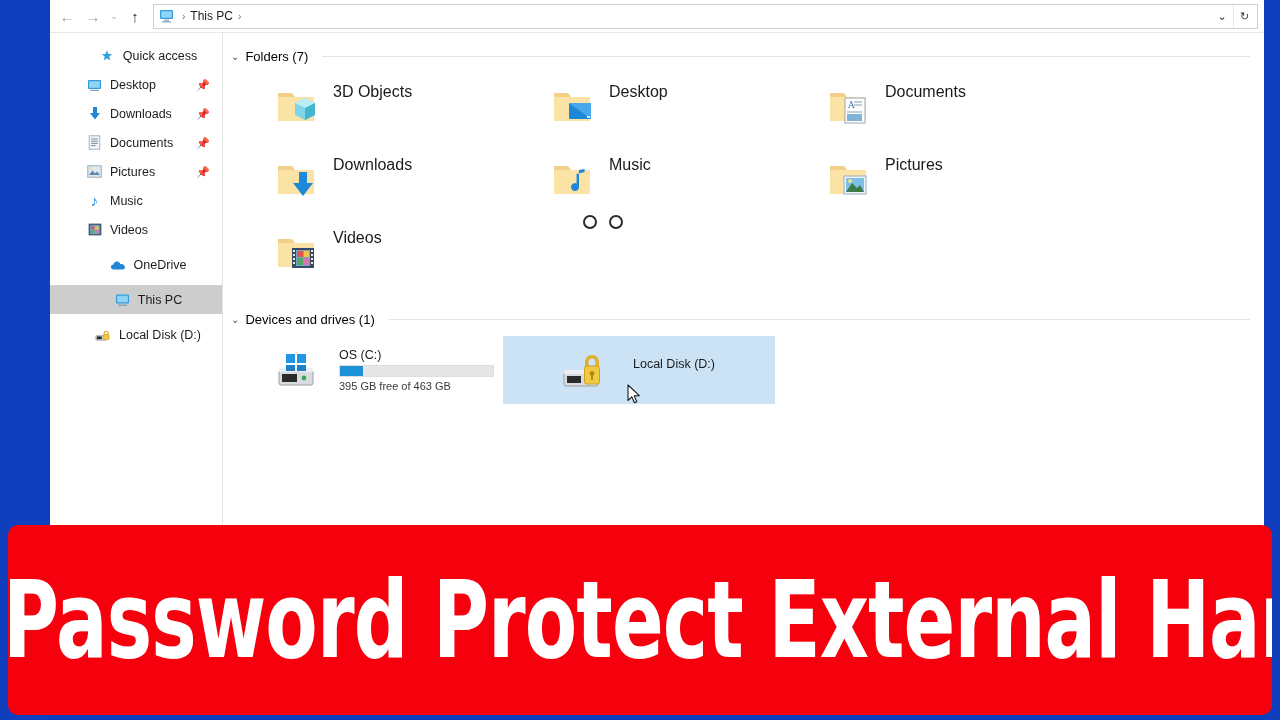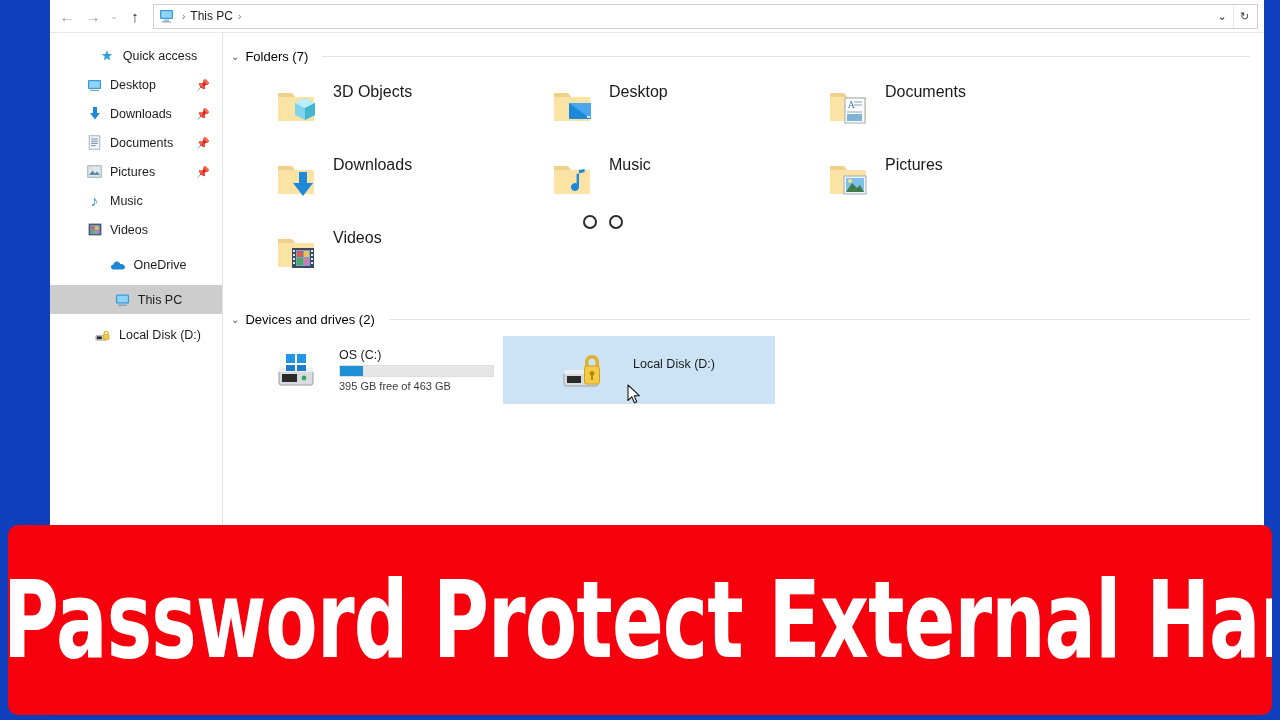--- a/index.html
+++ b/index.html
@@ -438,21 +438,21 @@
         </div>
       </div>
 
       <div id="circle-marks">
         <span class="circ"></span>
         <span class="circ"></span>
       </div>
 
       <div class="group-header" style="margin-top:14px;">
         <span class="chev">⌄</span>
-        <span class="group-title">Devices and drives (2)</span>
+        <span class="group-title">Devices and drives (1)</span>
         <span class="group-rule"></span>
       </div>
 
       <div class="drive-grid">
 
         <div class="drive-tile">
           <span class="drive-icon">
             <svg width="54" height="44" viewBox="0 0 54 44">
               <rect x="2" y="22" width="34" height="15" rx="2" fill="#d8dce0" stroke="#9aa0a6" stroke-width="1"></rect>
               <path d="M2 24 h34 v-2 a2 2 0 0 0 -2 -2 h-30 a2 2 0 0 0 -2 2 z" fill="#eceff1"></path>

